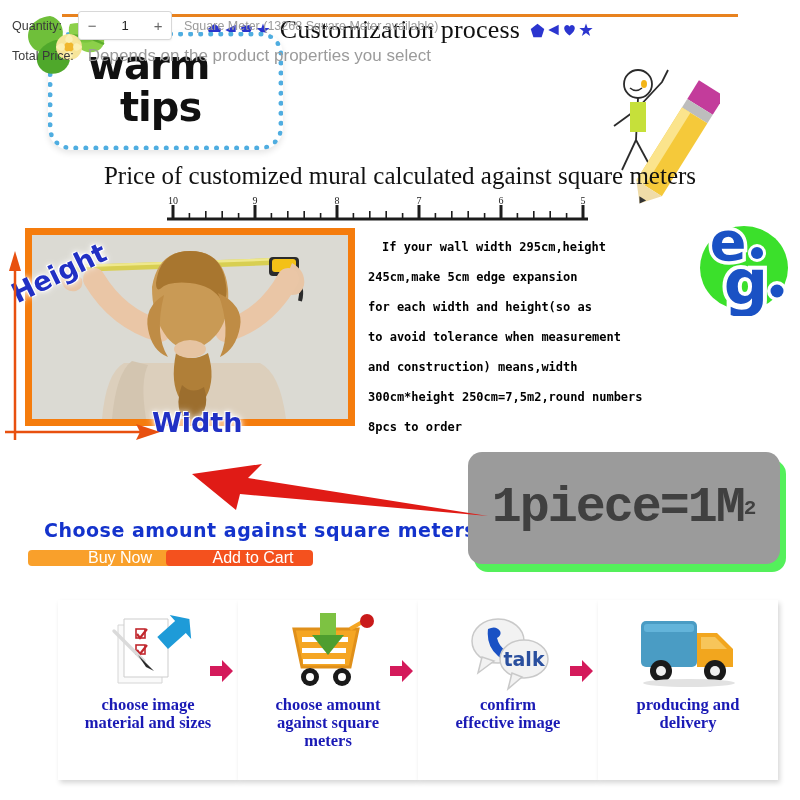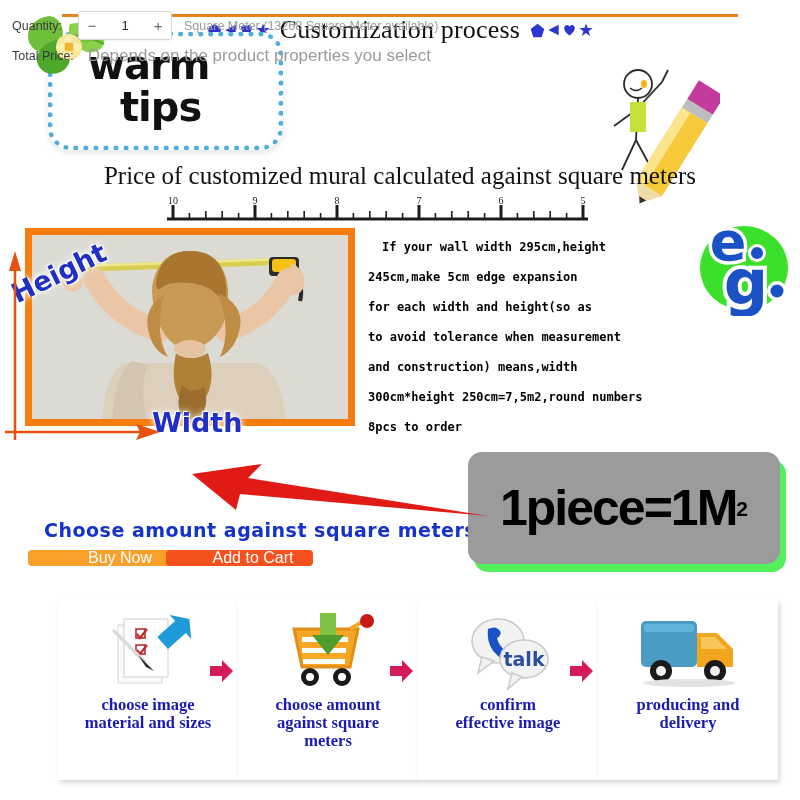--- a/index.html
+++ b/index.html
@@ -186,22 +186,22 @@
   .callout-shadow {
     position: absolute; left: 6px; top: 8px; width: 312px; height: 112px;
     background: #54F05B; border-radius: 14px;
   }
   .callout-box {
     position: absolute; left: 0; top: 0; width: 312px; height: 112px;
     background: #9B9B9B; border-radius: 14px;
     display: flex; align-items: center; justify-content: center;
   }
   .callout-text {
-    font-family: Liberation Sans, sans-serif; font-weight: 700;
-    font-size: 50px; color: #000000; letter-spacing: -2px;
+    font-family: Liberation Mono, monospace; font-weight: 700;
+    font-size: 50px; color: #404040; letter-spacing: -2px;
     white-space: nowrap; line-height: 1;
   }
   .callout-sup {
     font-size: 21px; vertical-align: super; letter-spacing: 0;
   }
   .red-arrow {
     position: absolute; left: 170px; top: 462px; width: 320px; height: 60px;
   }
 
   

